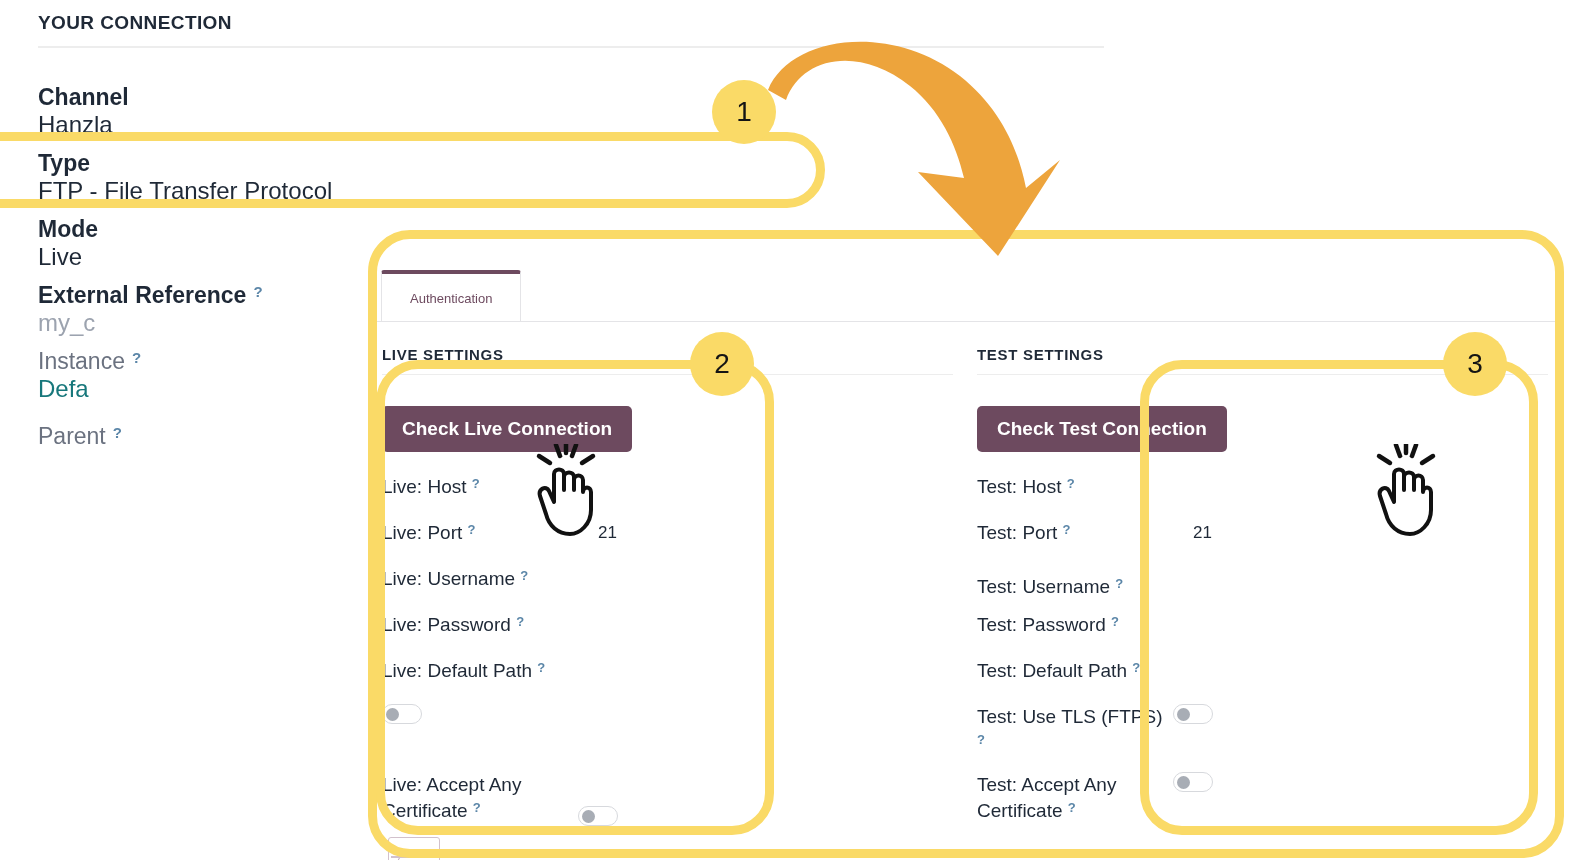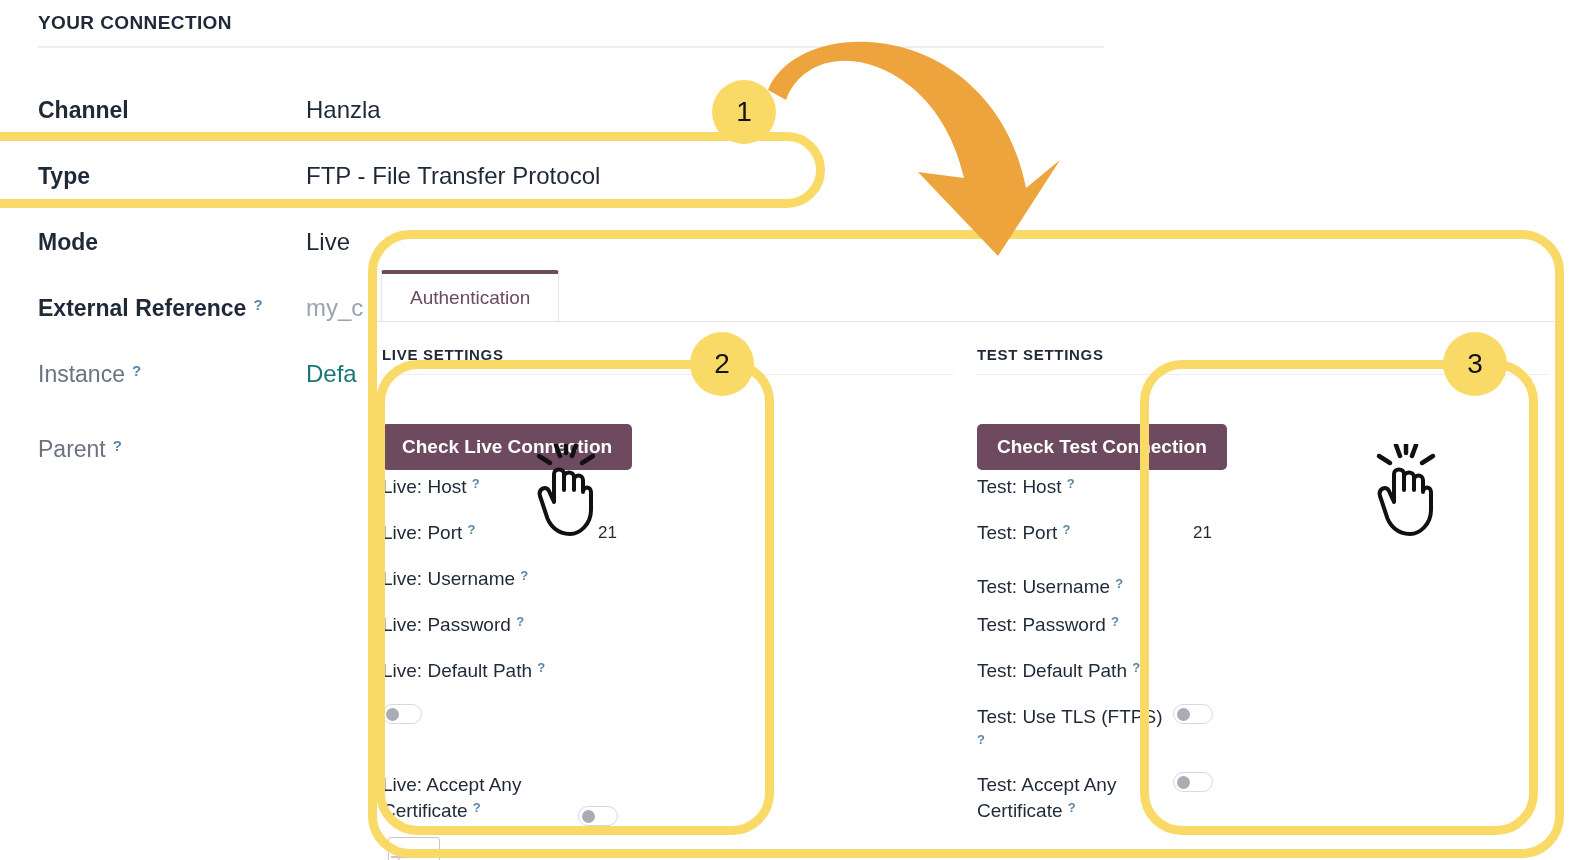--- a/index.html
+++ b/index.html
@@ -14,21 +14,21 @@
   
   .section-title {
     position:absolute; left:38px; top:12px;
     font-size:19px; font-weight:700; letter-spacing:.4px;
     color:#1f2937;
   }
   .section-rule {
     position:absolute; left:38px; top:46px; width:1066px; height:2px;
     background:#ededed;
   }
-  .frow { position:absolute; left:38px; height:40px; display:flex; align-items:flex-end; }
+  .frow { position:absolute; left:38px; height:40px; display:flex; align-items:flex-start;flex-direction:column; }
   .flabel {
     width:268px; font-size:23px; color:#1f2937;
     display:flex; align-items:baseline; gap:7px;
   }
   .flabel.bold { font-weight:700; }
   .flabel.muted { color:#6b7280; font-weight:400; }
   .qmark { font-size:15px; color:#5b86a8; font-weight:700; position:relative; top:-6px; }
   .fvalue { font-size:24px; color:#1f2937; white-space:nowrap; }
   .fvalue.placeholder { color:#9ca3af; }
   .fvalue.teal { color:#17777b; }
@@ -41,21 +41,21 @@
     overflow:hidden;
   }
   .tabbar { position:absolute; left:0; top:0; width:1190px; height:70px; }
   .tabbar .tab-rule {
     position:absolute; left:0; bottom:0; width:1190px; height:1px; background:#e4e4e7;
   }
   .tab {
     position:absolute; left:11px; top:18px;
     height:52px; padding:0 28px;
     display:flex; align-items:center; justify-content:center;
-    font-size:19px; color:#6d4a5f;
+    font-size:13px; color:#6d4a5f;
     background:#fff;
     border:1px solid #e4e4e7; border-bottom:none;
     border-top:4px solid #6d4a5f;
     border-radius:3px 3px 0 0;
   }
 
   .panel-body { position:absolute; left:0; top:70px; width:1190px; height:538px; display:flex; }
   .col { width:50%; position:relative; padding:0 12px; }
   .col-inner { position:relative; }
   .col-title {
@@ -63,21 +63,21 @@
     font-size:15px; font-weight:700; letter-spacing:.7px; color:#1f2937;
   }
   .col-rule { position:absolute; top:52px; left:0; width:100%; height:1px; background:#ededed; }
 
   .check-btn {
     position:absolute; top:84px; left:0;
     background:#6d4a5f; color:#ffffff;
     border:none; border-radius:5px;
     font-family:"Liberation Sans", sans-serif;
     font-size:19px; font-weight:700;
-    padding:12px 20px; cursor:pointer; white-space:nowrap;margin-top:18px;
+    padding:12px 20px; cursor:pointer; white-space:nowrap;
   }
 
   .srow { position:absolute; left:0; width:100%; display:flex; align-items:flex-start; }
   .slabel {
     width:196px; font-size:19px; line-height:26px; color:#1f2937;
     display:inline; }
   .slabel .qmark { font-size:13px; top:-5px; }
   .sval { font-size:17px; color:#1f2937; margin-left:20px; line-height:26px; }
 
   .toggle {

